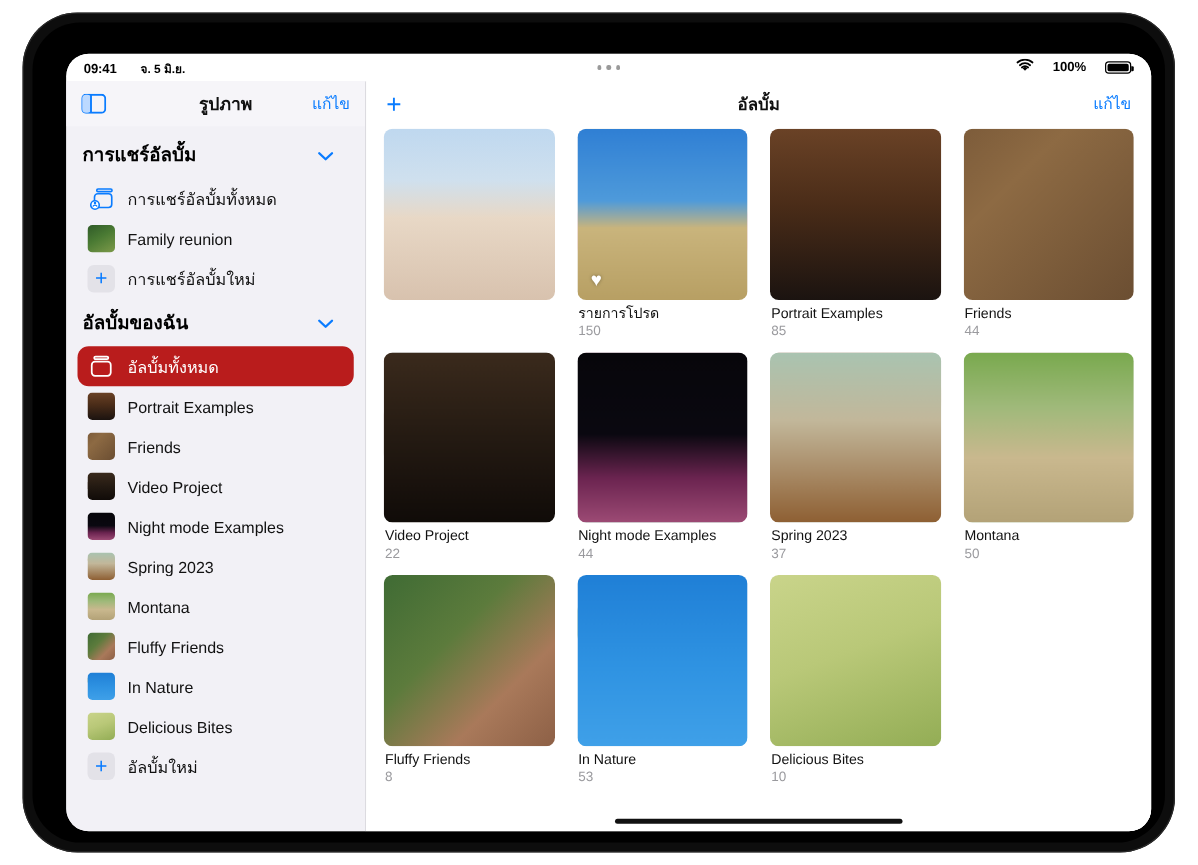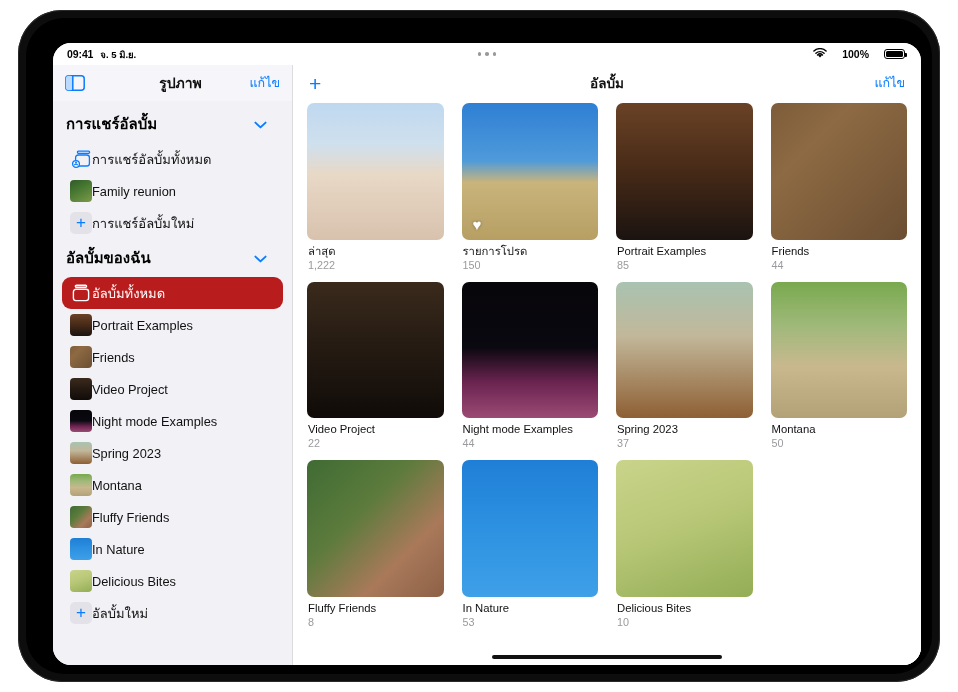--- a/index.html
+++ b/index.html
@@ -23,21 +23,21 @@
     background:#ffffff; border-radius:18px; overflow:hidden;
     display:flex; flex-direction:column;
   }
 
   
   #status-bar{
     height:22px; flex:0 0 22px; background:#ffffff;
     display:flex; align-items:center; position:relative;
     padding:0 16px 0 14px; font-size:10.5px; font-weight:bold; color:#000;
   }
-  .sb-left{ display:flex; align-items:baseline; gap:7px; }
+  .sb-left{ display:flex; align-items:baseline; gap:19px; }
   .sb-time{ font-size:10.5px; font-weight:bold; letter-spacing:-.1px; }
   .sb-date{ font-size:9.5px; font-weight:bold; }
   .sb-dots{ position:absolute; left:0; right:0; top:0; bottom:0;
     display:flex; align-items:center; justify-content:center; gap:4px; pointer-events:none;}
   .sb-dots i{ width:3.5px; height:3.5px; border-radius:50%; background:#9a9a9a; display:block;}
   .sb-right{ margin-left:auto; display:flex; align-items:center; gap:15px; }
   .sb-pct{ font-size:10.5px; font-weight:bold; }
   .batt{ width:21px; height:10px; border:1.2px solid #000; border-radius:3px; position:relative; }
   .batt::after{ content:""; position:absolute; right:-3.2px; top:3px; width:2px; height:4px;
     background:#000; border-radius:0 1px 1px 0;}
@@ -66,21 +66,21 @@
 
   #sidebar-scroll{ flex:1; overflow:hidden; padding:4px 0 0 0; }
 
   .sec-header{
     display:flex; align-items:center; padding:7px 25px 7px 13px;
     font-size:15px; font-weight:bold; color:#000;
   }
   .sec-header .chev{ margin-left:auto; color:#0a7cff; font-size:13px; line-height:1;}
 
   .srow{
-    display:flex; align-items:center; gap:0;
+    display:flex; align-items:center; gap:10px;
     height:32px; margin:0 9px; padding:0 8px; border-radius:9px;
     font-size:12.8px; color:#111; white-space:nowrap; overflow:hidden;text-align:right;
   }
   .srow.sel{ background:#b91c1c; color:#fff; }
   .srow .lbl{ overflow:hidden; text-overflow:ellipsis; }
   .srow.thai .lbl{ font-size:13px; }
 
   .ic{ width:22px; height:22px; flex:0 0 22px; display:block; border-radius:4px;
        background-size:cover; background-position:center; position:relative; }
   .ic.sym{ background:none; display:flex; align-items:center; justify-content:center; }
@@ -257,24 +257,20 @@
 
           <div id="main">
             <div id="main-toolbar">
               <span class="plus-btn">+</span>
               <span class="m-title">อัลบั้ม</span>
               <span class="m-edit">แก้ไข</span>
             </div>
             <div id="grid">
                 <div class="cell">
                   <div class="thumb" style="background-image: linear-gradient(rgb(191, 216, 239) 0%, rgb(207, 224, 238) 30%, rgb(232, 216, 198) 52%, rgb(216, 194, 174) 100%), radial-gradient(circle at 22% 62%, rgb(123, 63, 176) 0px, rgb(123, 63, 176) 17%, transparent 18%), radial-gradient(circle at 50% 66%, rgb(216, 34, 43) 0px, rgb(216, 34, 43) 19%, transparent 20%), radial-gradient(circle at 79% 70%, rgb(181, 131, 44) 0px, rgb(181, 131, 44) 17%, transparent 18%), radial-gradient(circle at 24% 34%, rgb(107, 69, 40) 0px, rgb(107, 69, 40) 11%, transparent 12%), radial-gradient(circle at 51% 30%, rgb(232, 212, 154) 0px, rgb(232, 212, 154) 10%, transparent 11%), radial-gradient(circle at 80% 38%, rgb(91, 58, 34) 0px, rgb(91, 58, 34) 10%, transparent 11%);"></div>
-                  <div class="cap">
-                    <div class="n">ล่าสุด</div>
-                    <div class="c">1,222</div>
-                  </div>
                 </div>
                 <div class="cell">
                   <div class="thumb" style="background-image: linear-gradient(rgb(47, 127, 212) 0%, rgb(78, 154, 218) 42%, rgb(201, 180, 124) 58%, rgb(183, 159, 99) 100%), radial-gradient(circle at 27% 60%, rgb(240, 80, 156) 0px, rgb(240, 80, 156) 30%, transparent 31%), radial-gradient(circle at 52% 24%, rgb(58, 36, 24) 0px, rgb(58, 36, 24) 17%, transparent 18%), radial-gradient(circle at 66% 52%, rgb(242, 178, 7) 0px, rgb(242, 178, 7) 12%, transparent 13%), radial-gradient(circle at 66% 52%, rgb(107, 63, 18) 0px, rgb(107, 63, 18) 5%, transparent 6%);">
                     <span class="heart">♥</span>
                   </div>
                   <div class="cap">
                     <div class="n">รายการโปรด</div>
                     <div class="c">150</div>
                   </div>
                 </div>

